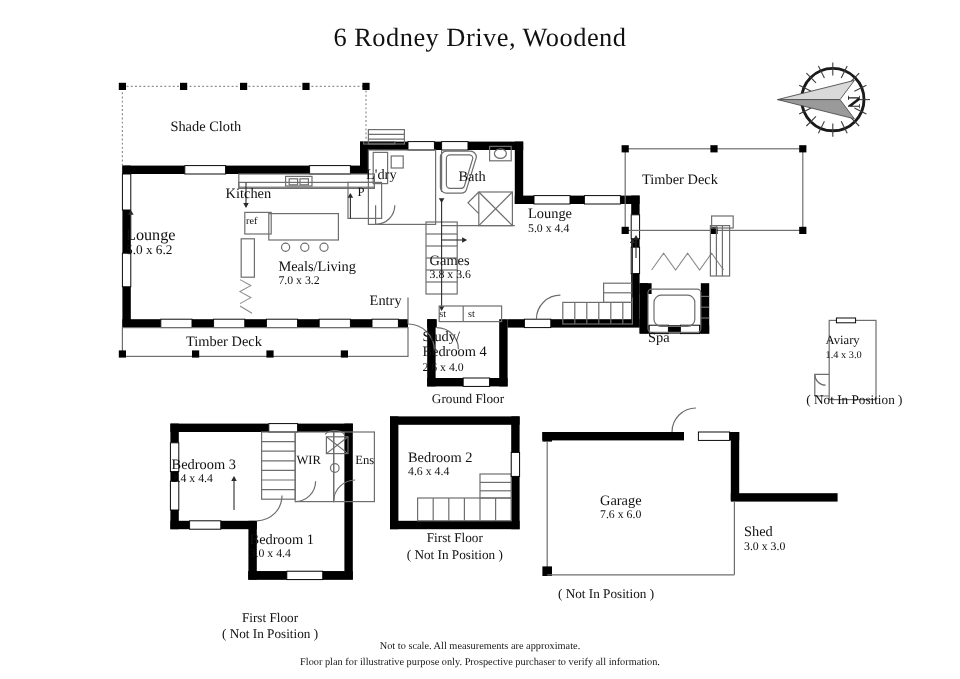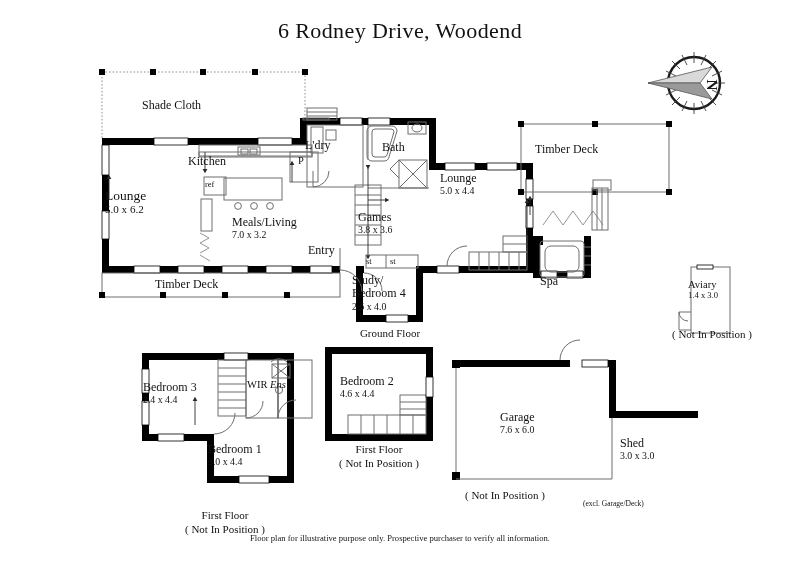--- a/index.html
+++ b/index.html
@@ -542,21 +542,21 @@
   <span>( Not In Position )</span>
 </div>
 
 <div class="lbl r-md" style="left:143px; top:381px; width:72px;">
   <span class="nm">Bedroom 3</span>
   <span class="dim">2.4 x 4.4</span>
 </div>
 <div class="lbl r-sm" style="left:247px; top:379px; width:32px;">
   <span class="nm">WIR</span>
 </div>
-<div class="lbl r-sm" style="left:270px; top:379px; width:30px;font-style:italic;">
+<div class="lbl r-sm" style="left:296px; top:379px; width:30px;">
   <span class="nm">Ens</span>
 </div>
 <div class="lbl r-md" style="left:208px; top:443px; width:76px;">
   <span class="nm">Bedroom 1</span>
   <span class="dim">3.0 x 4.4</span>
 </div>
 <div class="cap" style="left:155px; top:509px; width:140px;">
   <span>First Floor</span>
   <span class="l2">( Not In Position )</span>
 </div>
@@ -576,18 +576,18 @@
 </div>
 <div class="lbl r-md" style="left:620px; top:437px; width:66px;">
   <span class="nm">Shed</span>
   <span class="dim">3.0 x 3.0</span>
 </div>
 <div class="cap" style="left:441px; top:489px; width:128px;">
   <span>( Not In Position )</span>
 </div>
 
 <div id="floor-area">
-  <div class="fa-sub">(excl. Garage/Deck)</div>
 </div>
 
 <div id="footer">
+  <span>Not to scale. All measurements are approximate.</span>
   <span>Floor plan for illustrative purpose only. Prospective purchaser to verify all information.</span>
 </div>
 
 </body></html>

